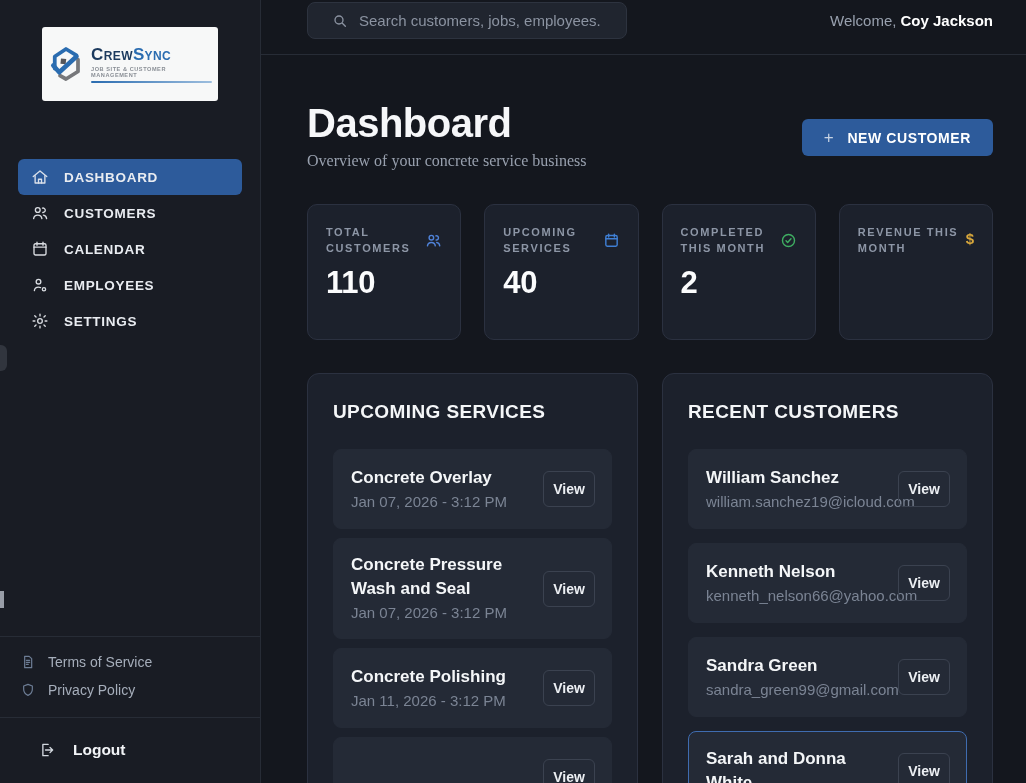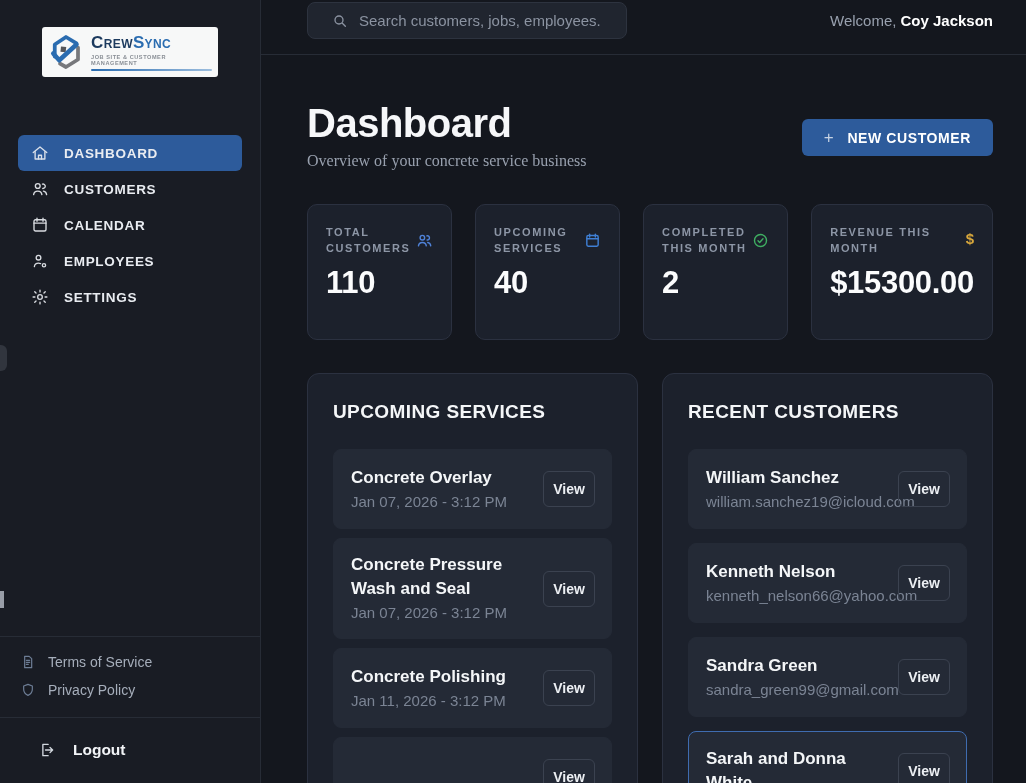--- a/index.html
+++ b/index.html
@@ -15,21 +15,21 @@
 
   
   .sidebar {
     width:261px; min-width:261px; height:783px;
     background:var(--sidebar-bg);
     border-right:1px solid var(--border);
     display:flex; flex-direction:column;
   }
   .logo-card {
     margin:27px 42px 0;
-    height:50px;
+    height:74px;
     background:#f7f8f8;
     border-radius:3px;
     display:flex; align-items:center; justify-content:center;
     gap:7px; padding:0 6px;
   }
   .logo-text { display:flex; flex-direction:column; }
   .logo-name {
     font-variant:small-caps;
     font-weight:bold; font-size:17px; letter-spacing:.4px; line-height:18px;
   }
@@ -358,21 +358,20 @@
           </span>
         </div>
         <div class="stat-value">2</div>
       </div>
 
       <div class="stat-card">
         <div class="stat-top">
           <span class="stat-label">REVENUE THIS MONTH</span>
           <span class="stat-dollar" style="color:#d9a83c">$</span>
         </div>
-        <div class="stat-value">$15300.00</div>
       </div>
 
     </div>
 
     <div class="panels-row">
 
       <section class="panel">
         <h2 class="panel-title">UPCOMING SERVICES</h2>
         <div class="panel-list services-list">
 

